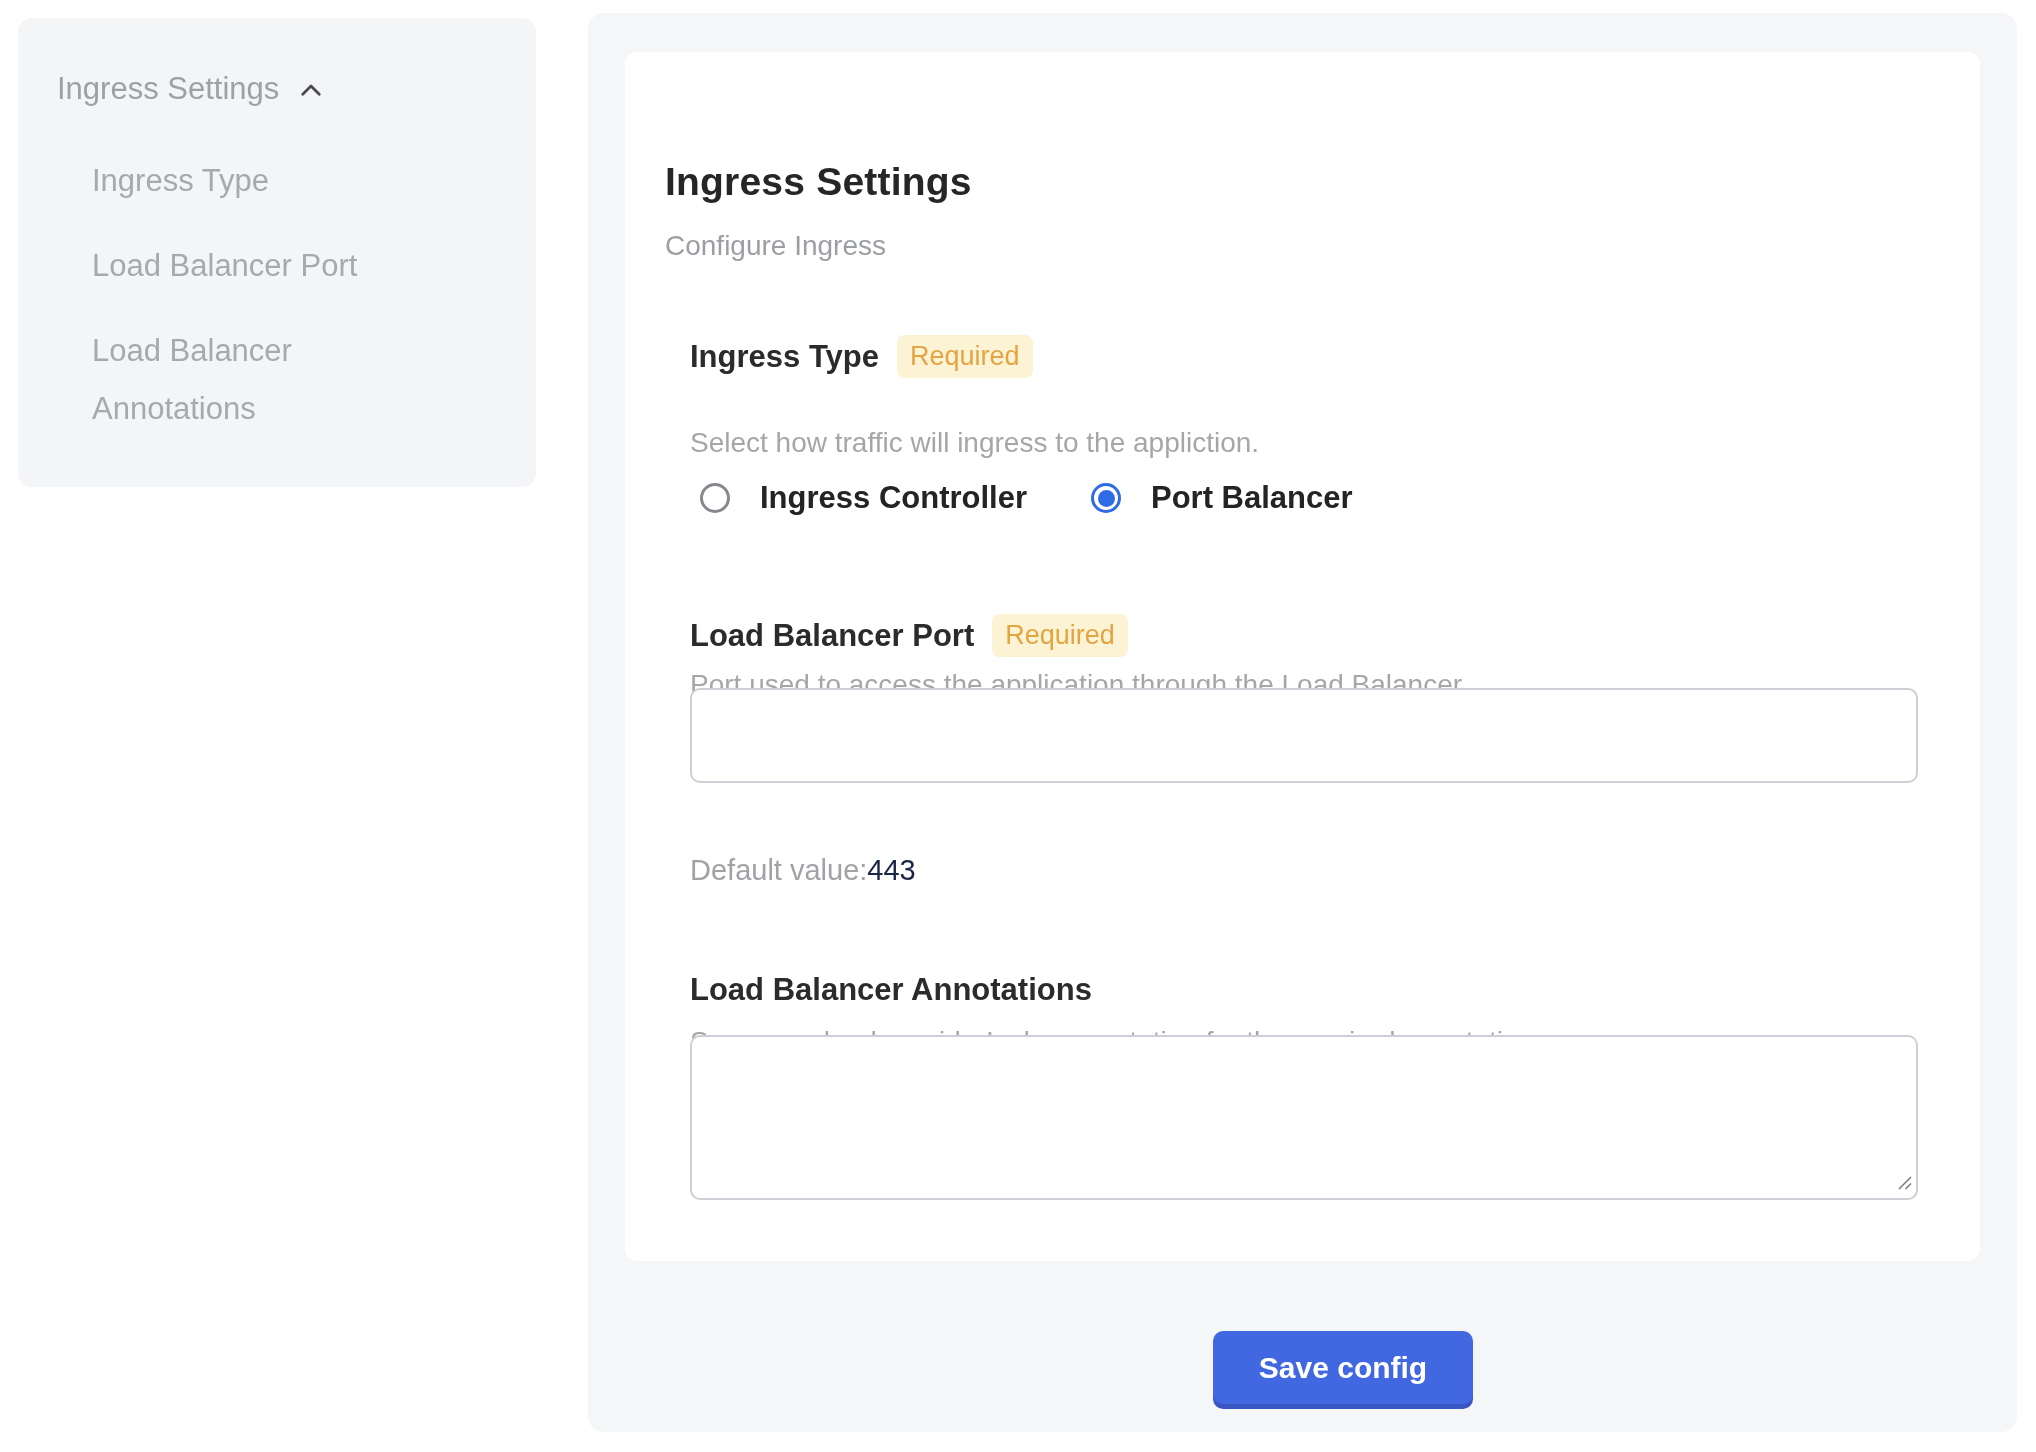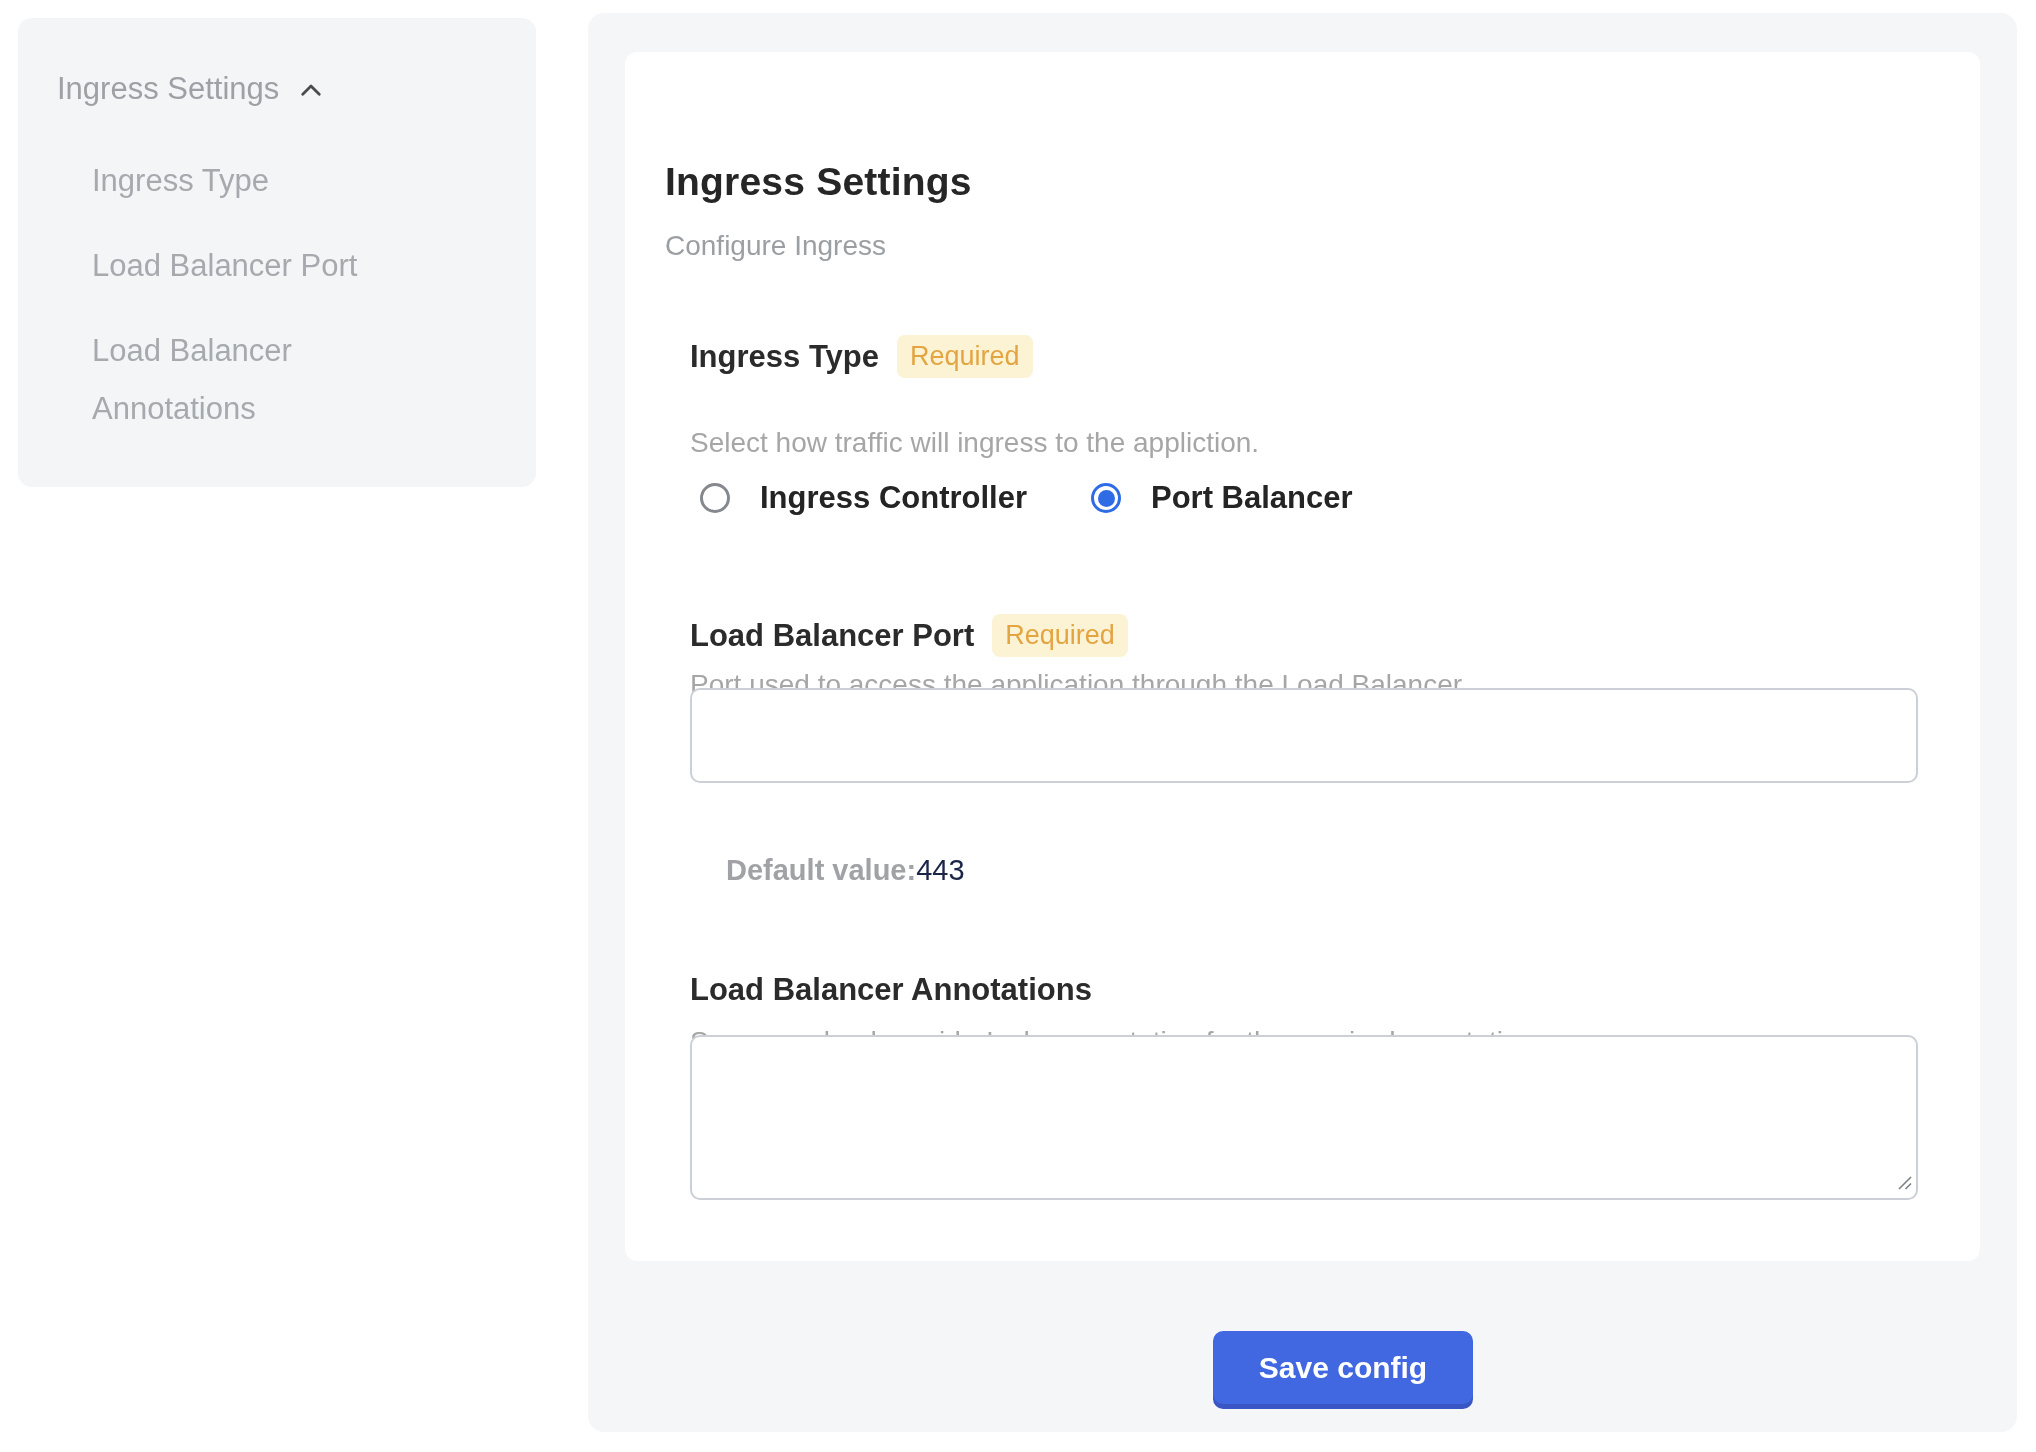--- a/index.html
+++ b/index.html
@@ -184,21 +184,21 @@
     padding: 0 20px;
     font-family: "Liberation Sans", sans-serif;
     outline: none;
   }
   .default-row {
     position: absolute;
     left: 65px;
     top: 802px;
     font-size: 29px;
   }
-  .default-label { color: #a0a2a6; font-weight: 700; margin-left: 36px; }
+  .default-label { color: #a0a2a6; font-weight: 400; }
   .default-value { color: #1b2546; font-weight: 400; margin-left: 0; }
 
   .textarea-wrap {
     position: absolute;
     left: 65px;
     top: 983px;
     width: 1228px;
     height: 165px;
   }
   .text-area {

